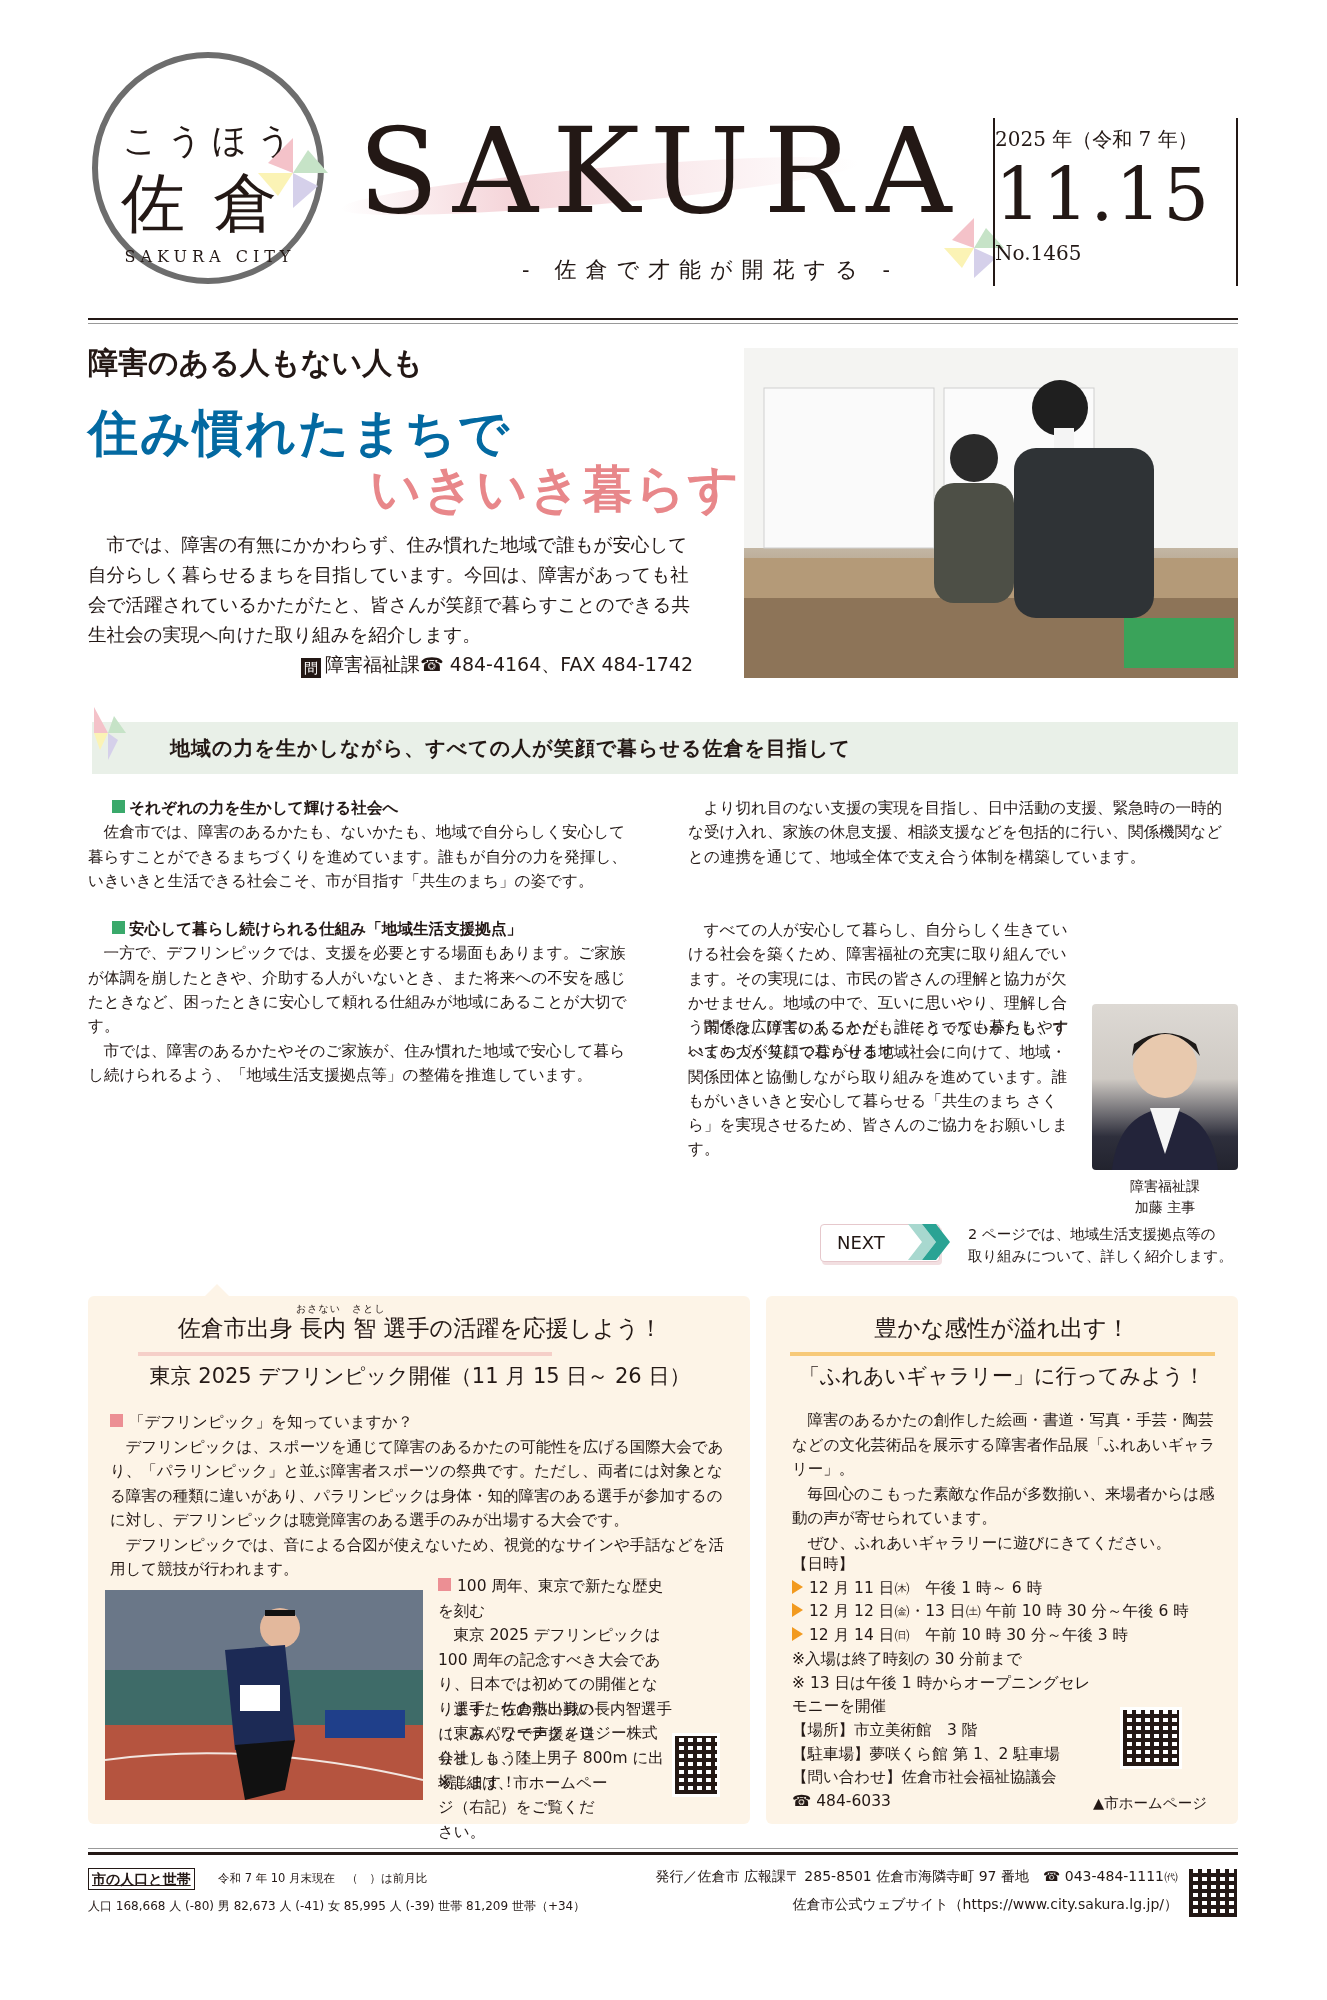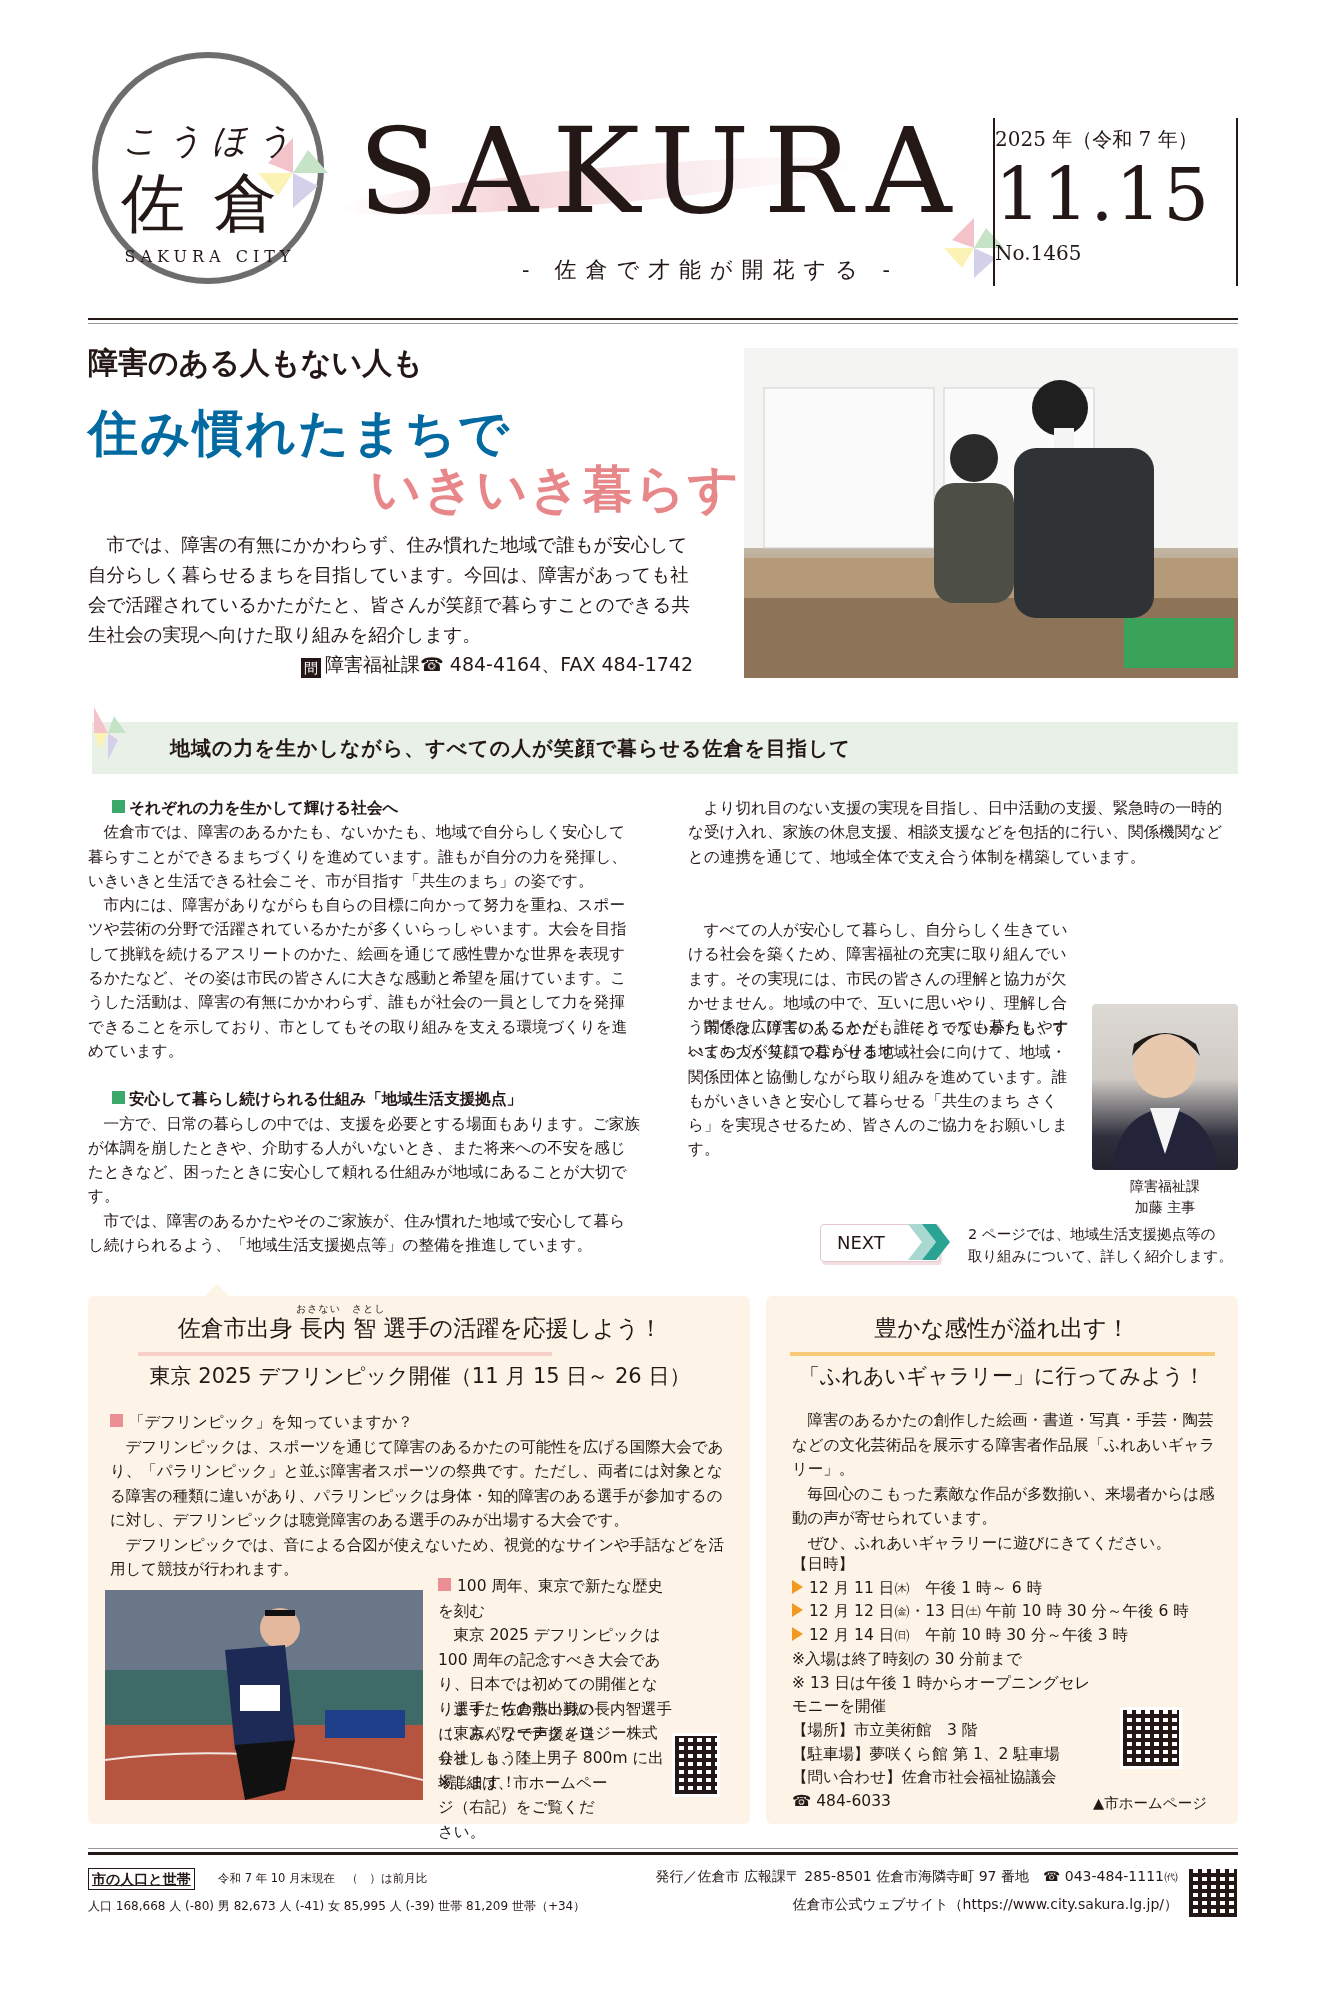--- a/index.html
+++ b/index.html
@@ -2,21 +2,21 @@
 <html><head>
 <meta charset="utf-8">
 <style>
   * { box-sizing: border-box; margin: 0; padding: 0; }
   body { width: 1327px; height: 2000px; background: #ffffff; font-family: "DejaVu Sans", sans-serif; color: #231815; position: relative; overflow: hidden; }
   .abs { position: absolute; }
   .serif { font-family: "DejaVu Serif", "Liberation Serif", serif; }
 
   
   .logo-circle { left: 92px; top: 52px; width: 232px; height: 232px; border-radius: 50%; border: 6px solid #6d6d6d; }
-  .logo-kouhou { left: 122px; top: 118px; width: 180px; text-align: center; font-size: 34px; letter-spacing: 10px; font-style: italic; }
+  .logo-kouhou { left: 122px; top: 118px; width: 180px; text-align: center; font-size: 34px; letter-spacing: 10px; }
   .logo-sakura-kanji { left: 108px; top: 160px; width: 210px; text-align: center; font-size: 64px; letter-spacing: 28px; }
   .logo-city { left: 110px; top: 247px; width: 200px; text-align: center; font-size: 16px; letter-spacing: 5px; }
   .title-sakura { left: 358px; top: 112px; font-size: 118px; letter-spacing: 14px; line-height: 1; }
   .brush { left: 340px; top: 168px; width: 520px; height: 36px; border-radius: 50%; background: linear-gradient(90deg, rgba(232,160,170,0), rgba(232,160,170,.45), rgba(232,160,170,.2), rgba(232,160,170,0)); transform: rotate(-5deg); }
   .tagline { left: 522px; top: 255px; font-size: 22px; letter-spacing: 9px; }
   .date-box { left: 993px; top: 118px; width: 245px; height: 168px; border-left: 2px solid #231815; border-right: 2px solid #231815; text-align: left; }
   .date-year { margin-top: 8px; font-size: 20px; }
   .date-main { font-size: 72px; line-height: 1; margin-top: 6px; letter-spacing: 2px; }
   .date-no { font-size: 20px; margin-top: 10px; }
   .mast-rule1 { left: 88px; top: 318px; width: 1150px; height: 2px; background: #231815; }
@@ -145,24 +145,23 @@
     <polygon points="28,31 28,31 46,31" fill="#c6e3c7"></polygon>
   <polygon points="28,31 46,31 34,14" fill="#c6e3c7"></polygon>
     <polygon points="28,31 14,31 20,48" fill="#fbf3b5"></polygon>
   <polygon points="28,31 28,58 38,38" fill="#d5d0ea"></polygon>
 </svg>
 <div class="abs band-text">地域の力を生かしながら、すべての人が笑顔で暮らせる佐倉を目指して</div>
 
 <div class="abs col left-col">
   <div class="sub-h"><span class="sq-green"></span><span>それぞれの力を生かして輝ける社会へ</span></div>
   <p>佐倉市では、障害のあるかたも、ないかたも、地域で自分らしく安心して暮らすことができるまちづくりを進めています。誰もが自分の力を発揮し、いきいきと生活できる社会こそ、市が目指す「共生のまち」の姿です。</p>
-  <p>市内には、障害がありながらも自らの目標に向かって努力を重ね、スポーツや芸術の分野で活躍されているかたが多くいらっしゃいます。大会を目指して挑戦を続けるアスリートのかた、絵画を通じて感性豊かな世界を表現するかたなど、その姿は市民の皆さんに大きな感動と希望を届けています。こうした活動は、障害の有無にかかわらず、誰もが社会の一員として力を発揮できることを示しており、市としてもその取り組みを支える環境づくりを進めています。</p>
   <div style="height:24px"></div>
   <div class="sub-h"><span class="sq-green"></span><span>安心して暮らし続けられる仕組み「地域生活支援拠点」</span></div>
-  <p>一方で、日常の暮らしの中では、支援を必要とする場面もあります。ご家族が体調を崩したときや、介助する人がいないとき、また将来への不安を感じたときなど、困ったときに安心して頼れる仕組みが地域にあることが大切です。</p>
+  <p>一方で、デフリンピックでは、支援を必要とする場面もあります。ご家族が体調を崩したときや、介助する人がいないとき、また将来への不安を感じたときなど、困ったときに安心して頼れる仕組みが地域にあることが大切です。</p>
   <p>市では、障害のあるかたやそのご家族が、住み慣れた地域で安心して暮らし続けられるよう、「地域生活支援拠点等」の整備を推進しています。</p>
 </div>
 
 <div class="abs col right-col">
   <p>より切れ目のない支援の実現を目指し、日中活動の支援、緊急時の一時的な受け入れ、家族の休息支援、相談支援などを包括的に行い、関係機関などとの連携を通じて、地域全体で支え合う体制を構築しています。</p>
   <div style="height:24px"></div>
 </div>
 <div class="abs col" style="left:688px;top:918px;width:550px;">
   <p style="width:392px">すべての人が安心して暮らし、自分らしく生きていける社会を築くため、障害福祉の充実に取り組んでいます。その実現には、市民の皆さんの理解と協力が欠かせません。地域の中で、互いに思いやり、理解し合う関係を広げていくことが、誰にとっても暮らしやすいまちづくりにつながります。</p>
 </div>

